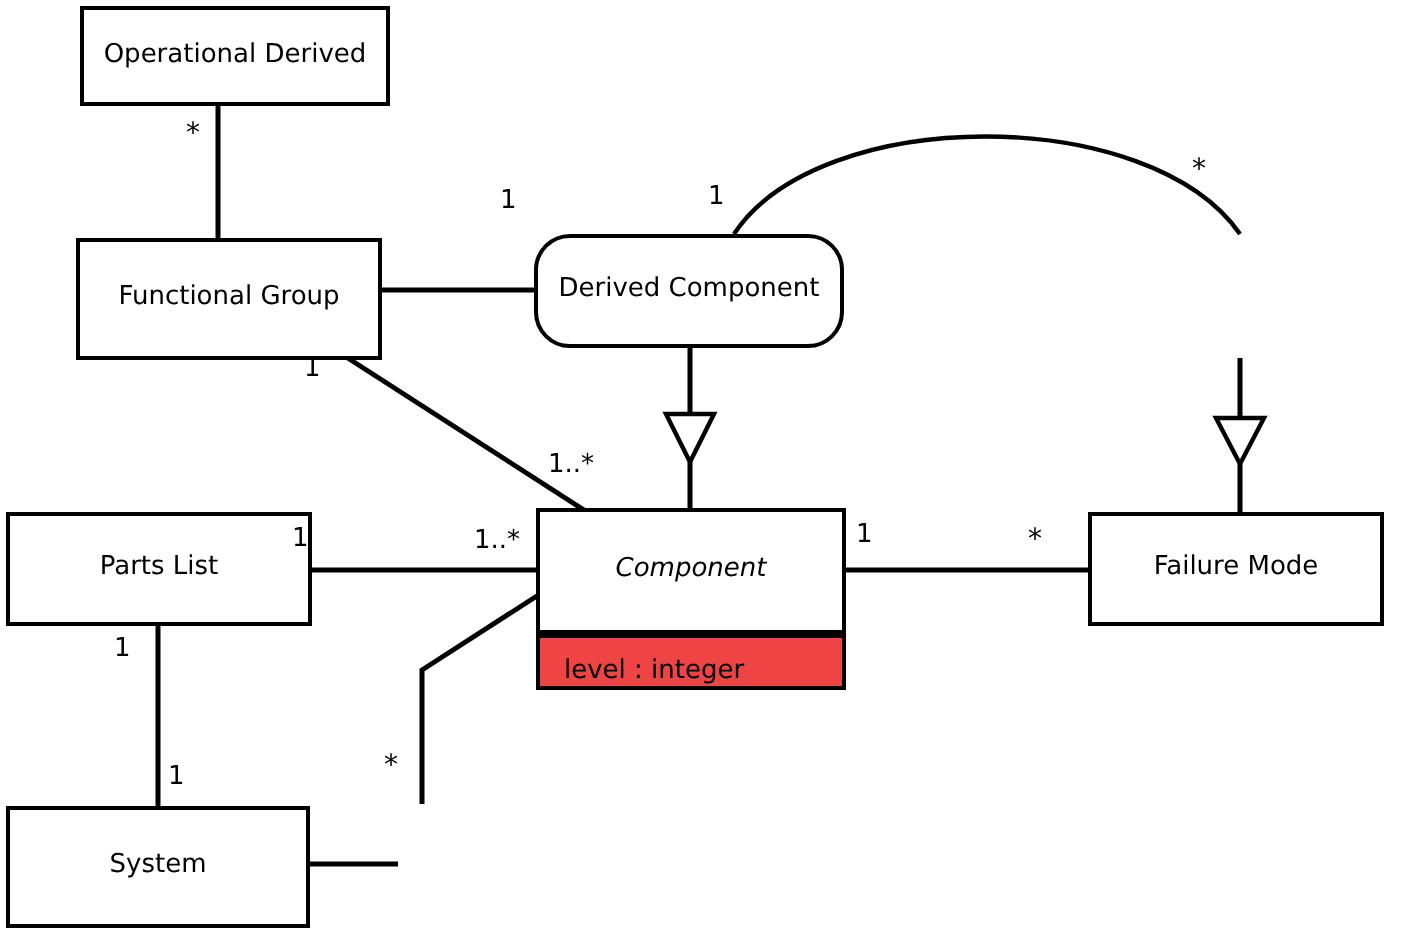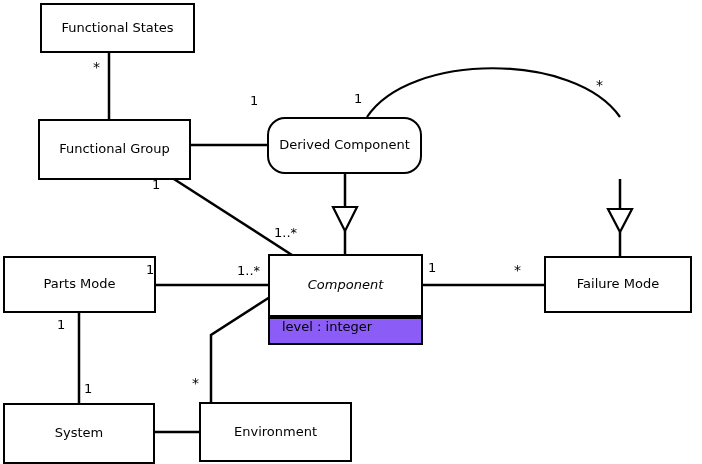--- a/index.html
+++ b/index.html
@@ -37,25 +37,25 @@
     height: 100%;
     font-size: 13px;
     color: #000000;
     text-align: center;
     line-height: 1.1;
     white-space: nowrap;
   }
   .uml-attr-compartment {
     position: absolute;
     box-sizing: border-box;
-    background: #8b5cf6;
+    background: #ef4444;
     border: 2px solid #000000;
     z-index: 5;
     display: flex;
-    align-items: flex-start;
+    align-items: flex-end;
   }
   .uml-attr-compartment .attr-text {
     font-size: 13px;
     color: #000000;
     padding-left: 12px;
     white-space: nowrap;
   }
   .mult-label {
     position: absolute;
     font-size: 13px;
@@ -96,55 +96,52 @@
     <line x1="423" y1="285" x2="544" y2="285" stroke="#000000" stroke-width="2.5"></line>
 
     <line x1="79" y1="313" x2="79" y2="403" stroke="#000000" stroke-width="2.5"></line>
 
     <polyline points="270,297 211,335 211,402" fill="none" stroke="#000000" stroke-width="2.5"></polyline>
 
     <line x1="155" y1="432" x2="199" y2="432" stroke="#000000" stroke-width="2.5"></line>
   </svg>
 
   <div class="uml-class" style="left:40px; top:3px; width:155px; height:50px;">
-    <div class="class-name">Functional States</div>
+    <div class="class-name">Operational Derived</div>
   </div>
 
   <div class="uml-class" style="left:38px; top:119px; width:153px; height:61px;">
     <div class="class-name">Functional Group</div>
   </div>
 
   <div class="uml-class" style="left:267px; top:117px; width:155px; height:57px;border-radius:18px;">
     <div class="class-name">Derived Component</div>
   </div>
 
 
   <div class="uml-class" style="left:3px; top:256px; width:153px; height:57px;">
-    <div class="class-name">Parts Mode</div>
+    <div class="class-name">Parts List</div>
   </div>
 
   <div class="uml-class" style="left:268px; top:254px; width:155px; height:63px;font-style:italic;">
     <div class="class-name">Component</div>
   </div>
 
   <div class="uml-attr-compartment" style="left:268px; top:317px; width:155px; height:28px;">
     <div class="attr-text">level : integer</div>
   </div>
 
   <div class="uml-class" style="left:544px; top:256px; width:148px; height:57px;">
     <div class="class-name">Failure Mode</div>
   </div>
 
   <div class="uml-class" style="left:3px; top:403px; width:152px; height:61px;">
     <div class="class-name">System</div>
   </div>
 
-  <div class="uml-class" style="left:199px; top:402px; width:153px; height:60px;">
-    <div class="class-name">Environment</div>
-  </div>
 
   <div class="mult-label star" style="left:93px; top:60px;">*</div>
 
   <div class="mult-label" style="left:250px; top:94px;">1</div>
 
   <div class="mult-label" style="left:152px; top:178px;">1</div>
 
   <div class="mult-label" style="left:274px; top:226px;">1..*</div>
 
   <div class="mult-label" style="left:354px; top:92px;">1</div>

